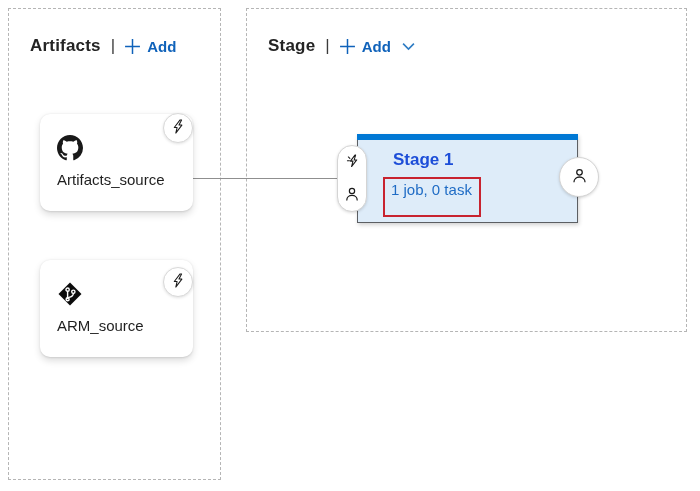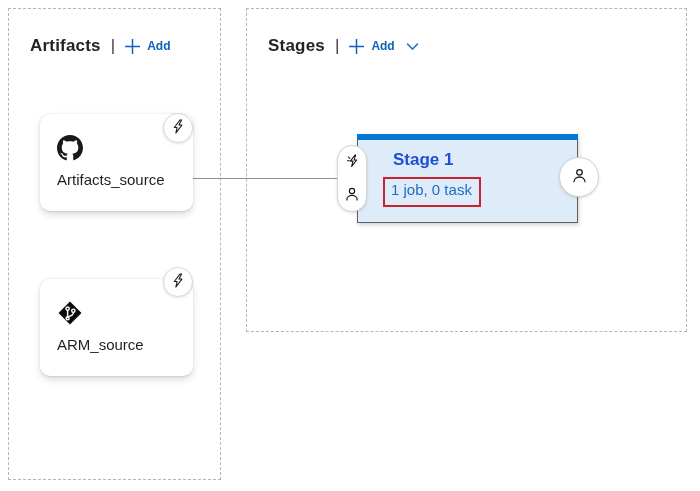--- a/index.html
+++ b/index.html
@@ -9,28 +9,28 @@
   .panel { position:absolute; border:1px dashed #b5b5b5; background:transparent; }
   .artifacts-panel { left:8px; top:8px; width:213px; height:472px; }
   .stages-panel { left:246px; top:8px; width:441px; height:324px; }
 
   .panel-header { position:absolute; display:flex; align-items:center; z-index:2; }
   .hdr-artifacts { left:30px; top:36px; }
   .hdr-stages { left:268px; top:36px; }
   .panel-title { font-size:17px; font-weight:700; color:#242424; letter-spacing:.2px; }
   .hdr-sep { font-size:17px; font-weight:300; color:#3b3b3b; margin:0 9px 0 10px; }
   .add-btn { display:flex; align-items:center; gap:6px; background:none; border:none; cursor:pointer;
-             color:#0f62ba; font-family:inherit; font-size:12px; font-weight:600; padding:0; }
+             color:#0f62ba; font-family:inherit; font-size:15px; font-weight:600; padding:0; }
   .add-btn svg { display:block; }
 
   .artifact-card { position:absolute; width:153px; height:97px; background:#fff; border-radius:10px;
                    box-shadow:0 .6px 1.8px rgba(0,0,0,.10), 0 3.2px 7.2px rgba(0,0,0,.13);
                    z-index:2; cursor:pointer; }
   .card-artifacts { left:40px; top:114px; }
-  .card-arm { left:40px; top:279px; }
+  .card-arm { left:40px; top:260px; }
   .card-icon { position:absolute; left:17px; top:21px; width:26px; height:26px; }
   .card-label { position:absolute; left:17px; top:57px; font-size:15px; color:#1f1f1f; white-space:nowrap; }
 
   .bolt-badge { position:absolute; width:30px; height:30px; border-radius:50%; background:#fff;
                 border:1px solid #d9d9d9; box-shadow:0 1px 3px rgba(0,0,0,.12); z-index:3;
                 display:flex; align-items:center; justify-content:center; cursor:pointer; }
   .badge-artifacts { left:163px; top:113px; }
   .badge-arm { left:163px; top:267px; }
 
   .schedule { position:absolute; left:37px; top:424px; display:flex; align-items:center; gap:13px;
@@ -39,21 +39,21 @@
 
   .connector { position:absolute; left:193px; top:178px; width:147px; height:0;
                border-top:1px solid #8f8f8f; z-index:1; }
 
   .stage-card { position:absolute; left:357px; top:134px; width:221px; height:89px;
                 background:#deecf9; border:1px solid #5c5f63;
                 box-shadow:1px 2px 4px rgba(0,0,0,.18); z-index:2; cursor:pointer; }
   .stage-topbar { position:absolute; left:-1px; top:-1px; width:221px; height:6px; background:#0078d4; }
   .stage-title { position:absolute; left:35px; top:15px; font-size:17px; font-weight:700; color:#1d4ed8; }
   .stage-summary-box { position:absolute; left:25px; top:42px; border:2px solid #c8232f;
-                       padding:2px 7px 6px 6px; }
+                       padding:2px 7px 16px 6px; }
   .stage-summary-link { font-size:15px; color:#1f6cc5; text-decoration:none; white-space:nowrap; }
 
   .stage-pill { position:absolute; left:337px; top:145px; width:30px; height:67px; background:#fff;
                 border:1px solid #d4d4d4; border-radius:16px; box-shadow:0 1px 3px rgba(0,0,0,.15);
                 z-index:4; display:flex; flex-direction:column; align-items:center;
                 justify-content:space-between; padding:7px 0 8px; }
   .stage-pill .pill-icon { display:flex; align-items:center; justify-content:center; cursor:pointer; }
 
   .stage-usercircle { position:absolute; left:559px; top:157px; width:40px; height:40px; border-radius:50%;
                       background:#fff; border:1px solid #d4d4d4; box-shadow:0 1px 3px rgba(0,0,0,.15);
@@ -115,21 +115,21 @@
       <svg viewBox="0 0 16 16" width="15" height="15">
           <path d="M9.7 1 3.5 9.1h3L5.1 15l6.5-8.5H8.5L11.3 1z" fill="none" stroke="#1a1a1a" stroke-width="1.1" stroke-linejoin="round"></path>
         </svg>
     </span>
   </div>
 
 
   <section class="panel stages-panel"></section>
 
   <div class="panel-header hdr-stages">
-    <span class="panel-title">Stages</span>
+    <span class="panel-title">Stage</span>
     <span class="hdr-sep">|</span>
     <button class="add-btn">
       <span>
         <svg width="17" height="17" viewBox="0 0 16 16">
             <path d="M8 1v14M1 8h14" stroke="#0f62ba" stroke-width="1.4" fill="none"></path>
           </svg>
       </span>
       <span>Add</span>
       <span style="margin-left:5px;">
         <svg width="13" height="9" viewBox="0 0 12 8">

